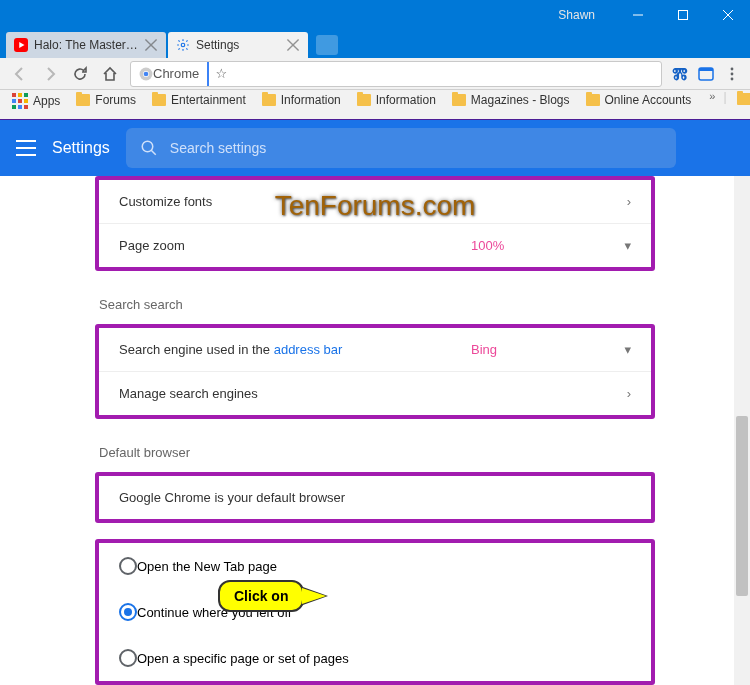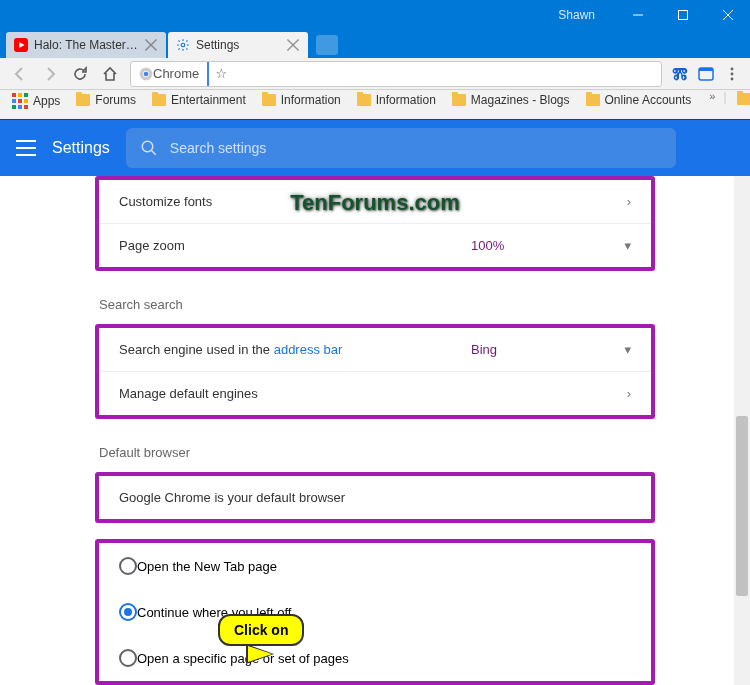--- a/index.html
+++ b/index.html
@@ -48,37 +48,37 @@
 .searchbox input { background: transparent; border: none; outline: none; color: #fff; font-size: 14px; flex: 1; }
 .searchbox input::placeholder { color: #cfe0fa; }
 
 
 .content-wrap { position: absolute; top: 176px; left: 0; right: 0; bottom: 0; overflow-y: auto; background: #fff; }
 .content { width: 560px; margin: 0 auto; padding-bottom: 40px; }
 .card { border: 4px solid #a21caf; border-radius: 3px; background: #fff; margin-bottom: 16px; }
 .row { display: flex; align-items: center; padding: 14px 20px; font-size: 13px; color: #333; border-top: 1px solid #eee; position: relative; }
 .row:first-child { border-top: none; }
 .row .row-label { flex: 1; }
-.row .row-value { color: #701a75; width: 140px; }
+.row .row-value { color: #ec4899; width: 140px; }
 .row .row-caret { color: #777; width: 20px; text-align: right; }
 .link { color: #1a73e8; }
 .section-label { font-size: 13px; color: #666; padding: 10px 4px 12px; }
 .radio-row { display: flex; align-items: center; padding: 14px 20px; font-size: 13px; cursor: pointer; }
 .radio { width: 18px; height: 18px; border: 2px solid #5f6368; border-radius: 50%; position: relative; flex-shrink: 0; }
 .radio.selected { border-color: #1a73e8; }
 .radio.selected::after { content:""; position:absolute; top:3px; left:3px; width:8px; height:8px; background:#1a73e8; border-radius:50%; }
 
 
-.callout { position: absolute; left: 218px; top: 614px; z-index: 50; display: flex; align-items: center; flex-direction: column; }
+.callout { position: absolute; left: 218px; top: 580px; z-index: 50; display: flex; align-items: center; }
 .callout-bubble { background: #ffff00; border: 2px solid #333; border-radius: 12px; padding: 6px 14px; font-size: 14px; font-weight: bold; position: relative; }
 .callout-tail { width: 0; height: 0; border-top: 8px solid transparent; border-bottom: 8px solid transparent; border-left: 24px solid #ffff00; position: relative; margin-left: -2px; }
 .callout-tail::before { content:""; position:absolute; left:-26px; top:-10px; width:0; height:0; border-top:10px solid transparent; border-bottom:10px solid transparent; border-left:28px solid #333; z-index:-1; }
 
 
-.watermark { position:absolute; top: 190px; left: 50%; transform: translateX(-50%); font-size: 22px; font-weight: bold; color: #14532d; text-shadow: 0 0 4px rgba(0,0,0,0.6), 1px 1px 2px rgba(0,0,0,0.5); pointer-events:none; z-index: 40; }
+.watermark { position:absolute; top: 190px; left: 50%; transform: translateX(-50%); font-size: 28px; font-weight: normal; color: #a16207; text-shadow: 0 0 4px rgba(0,0,0,0.6), 1px 1px 2px rgba(0,0,0,0.5); pointer-events:none; z-index: 40; }
 
 
 .scroll-track { position:absolute; right:0; top:176px; bottom:0; width:16px; background:#f1f1f1; }
 .scroll-thumb { position:absolute; right:2px; width:12px; background:#c1c1c1; border-radius:2px; }
 
 .apps-icon { width:16px; height:16px; display:grid; grid-template-columns:repeat(3,4px); grid-template-rows:repeat(3,4px); gap:2px; }
 .apps-icon span { background:#db4437; }
 .apps-icon span:nth-child(2){background:#f4b400;}
 .apps-icon span:nth-child(3){background:#0f9d58;}
 .apps-icon span:nth-child(4){background:#4285f4;}
@@ -267,21 +267,21 @@
     <div class="section-label">Search search</div>
     <div class="card">
       <div class="row">
         <span class="row-label">
           <span>Search engine used in the </span><span class="link">address bar</span>
         </span>
         <span class="row-value">Bing</span>
         <span class="row-caret">▾</span>
       </div>
       <div class="row">
-        <span class="row-label">Manage default engines</span>
+        <span class="row-label">Manage search engines</span>
         <span class="row-caret">›</span>
       </div>
     </div>
 
     <div class="section-label">Default browser</div>
     <div class="card">
       <div class="row">
         <span class="row-label">Google Chrome is your default browser</span>
       </div>
     </div>

